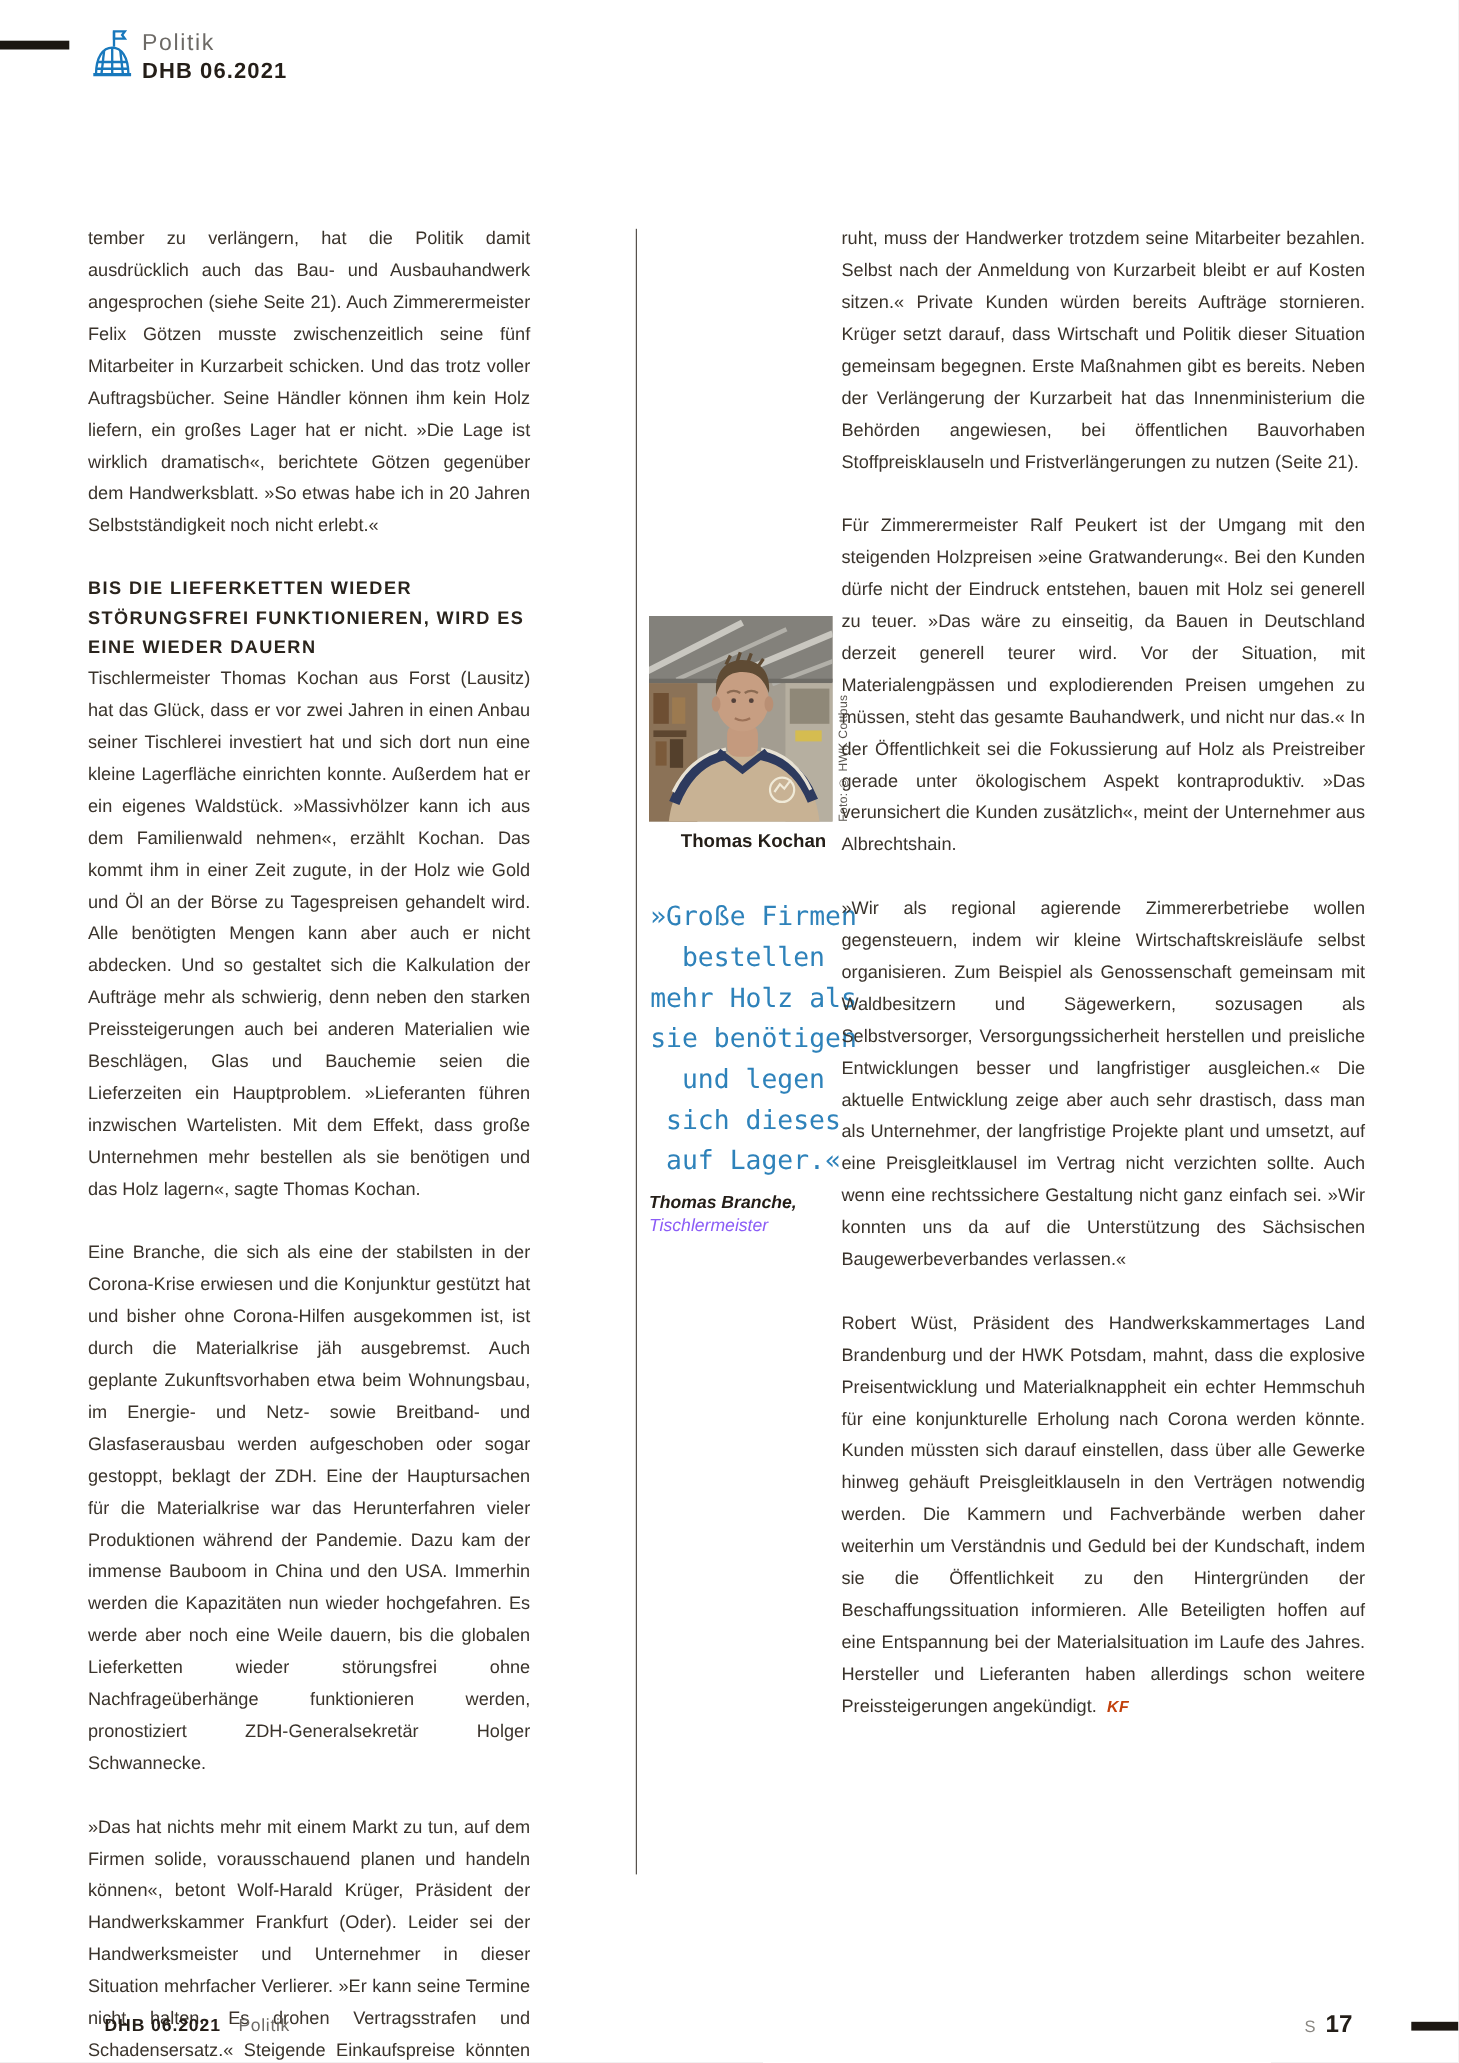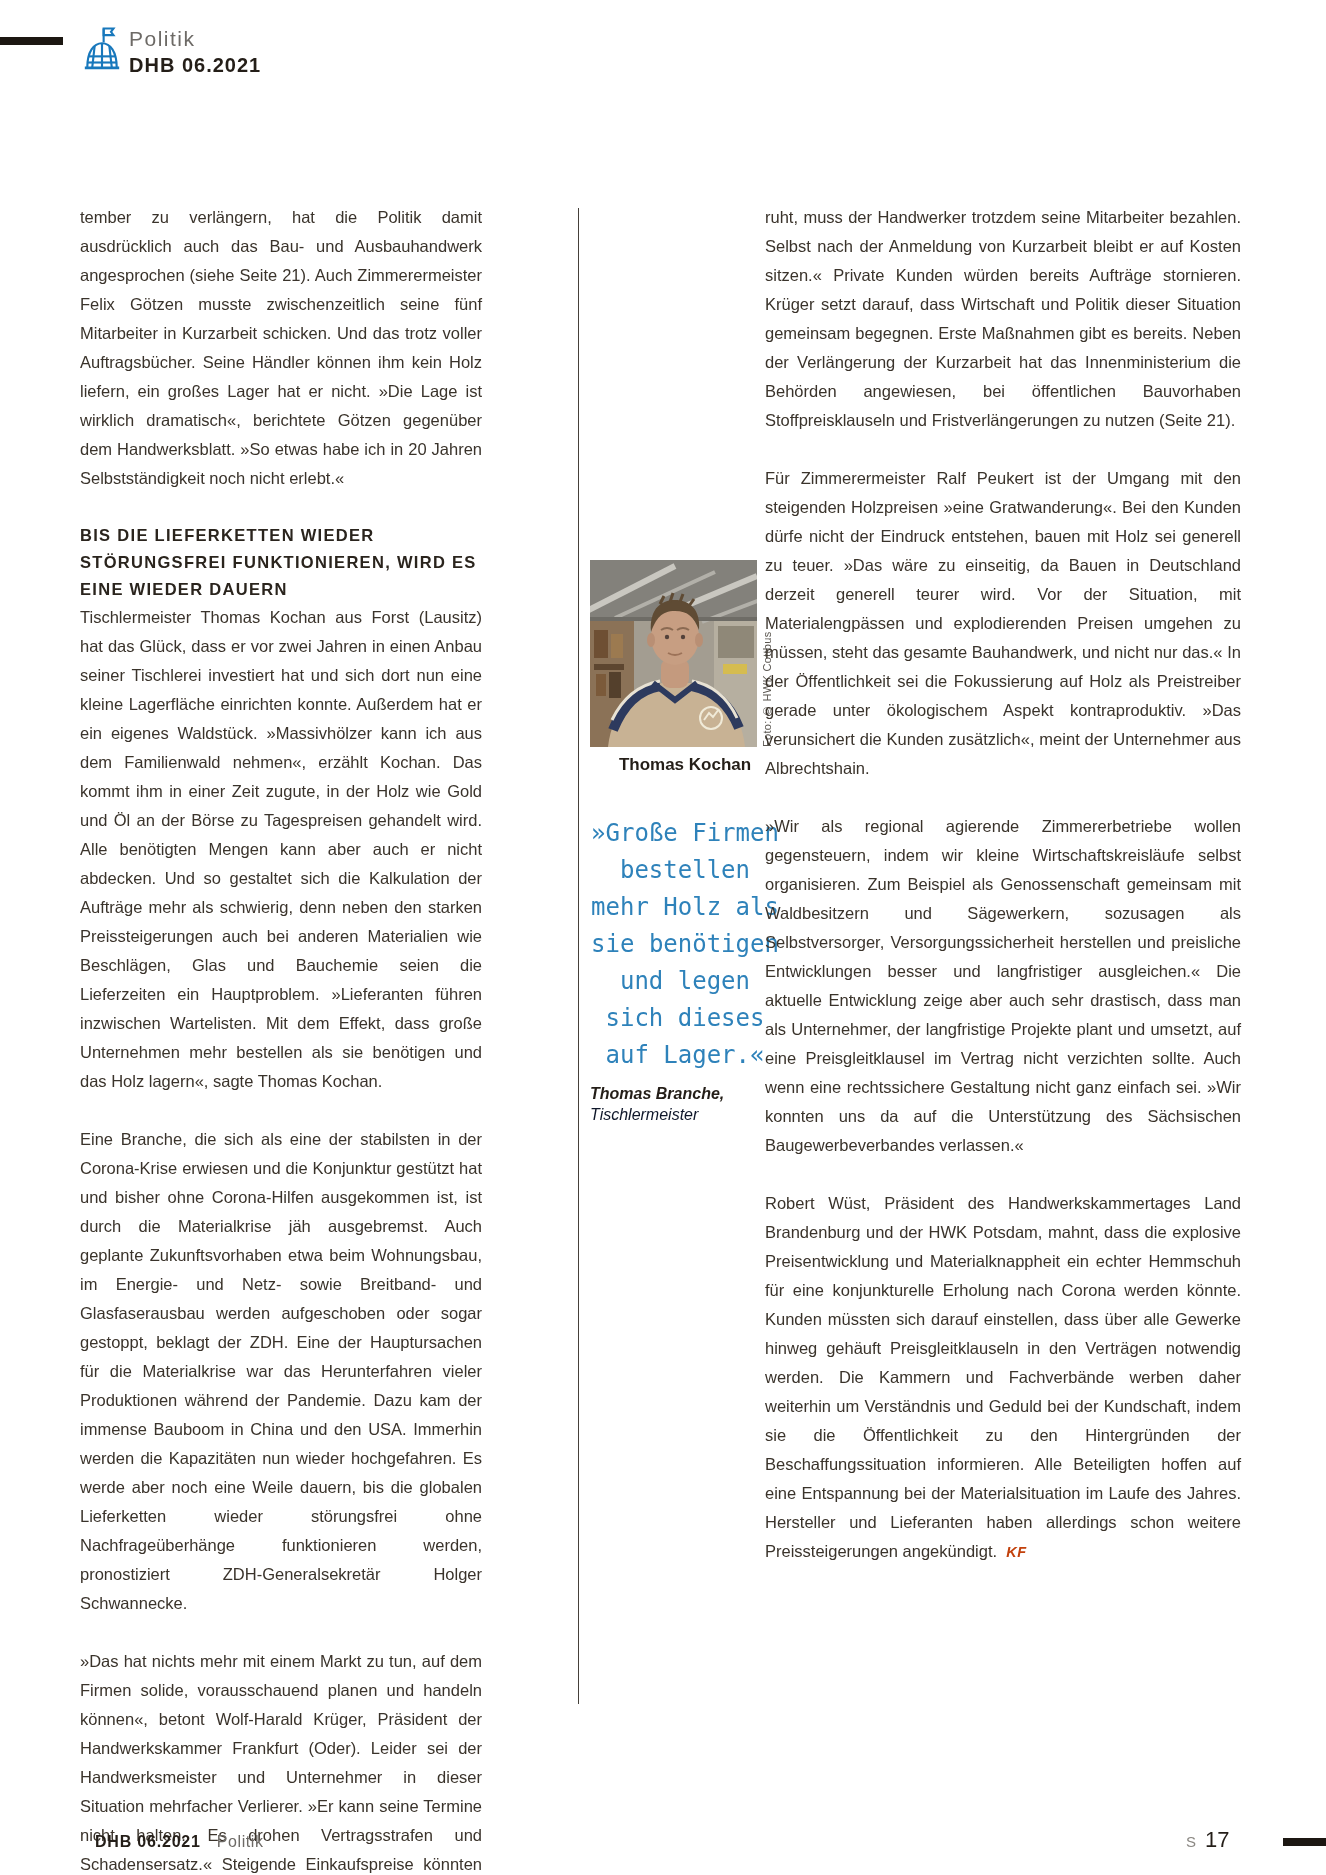--- a/index.html
+++ b/index.html
@@ -56,31 +56,31 @@
     font-family:"DejaVu Sans Mono",monospace;
     font-size:24px;line-height:37px;
     color:#2e82ba;
     width:190px;
     text-align:center;
   }
   .quote-author{
     margin-top:9px;font-size:16px;font-weight:700;font-style:italic;color:#241e18;line-height:21px;
   }
   .quote-role{
-    font-size:16px;font-style:italic;color:#0f172a;line-height:21px;
+    font-size:16px;font-style:italic;color:#8b5cf6;line-height:21px;
   }
   .initials{font-weight:800;font-style:italic;font-size:14.5px;color:#c2410c;letter-spacing:.5px;}
 
   .footer{position:absolute;left:0;top:1827px;width:1326px;height:30px;font-size:16px;}
   .footer-left{position:absolute;left:95px;top:6px;display:flex;align-items:baseline;gap:16px;}
   .footer-issue{font-weight:800;letter-spacing:.8px;color:#241e18;}
   .footer-section{color:#6d6a66;letter-spacing:.6px;}
   .footer-page{position:absolute;left:1186px;top:0;display:flex;align-items:baseline;gap:9px;}
   .page-prefix{color:#8a8782;font-size:15px;}
-  .page-number{font-weight:400;font-size:22px;color:#241e18;}
+  .page-number{font-weight:700;font-size:22px;color:#241e18;}
 </style>
 </head>
 <body>
 
 <div class="page">
 
   <div class="edge-bar bar-top-left"></div>
 
   <div class="header">
     <svg class="icon" viewBox="0 0 44 56">

